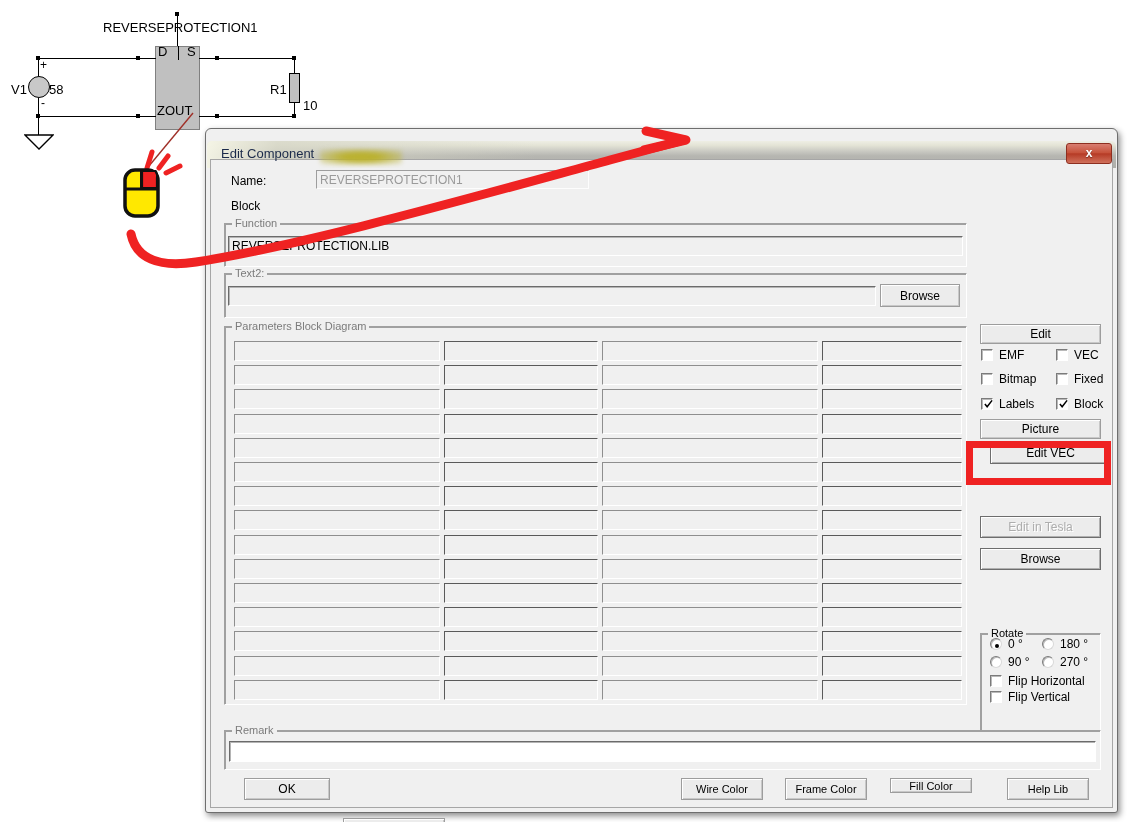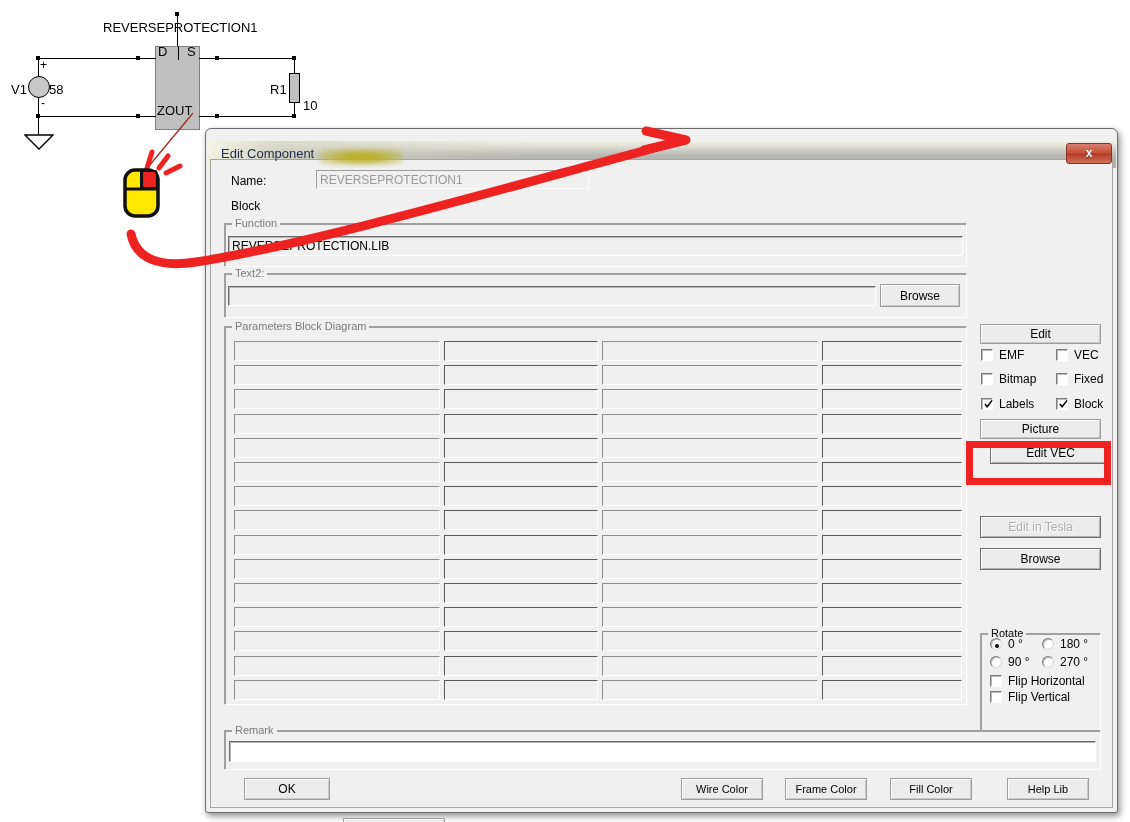--- a/index.html
+++ b/index.html
@@ -398,21 +398,21 @@
 
       <div class="group" style="left:13px; top:570px; width:877px; height:40px;">
         <div class="legend">Remark</div>
       </div>
       <div class="field white sunken2" style="left:18px; top:581px; width:867px; height:21px;"></div>
 
       <div class="btn flat" style="left:33px; top:618px; width:86px; height:22px;">OK</div>
       <div class="btn flat" style="left:132px; top:618px; width:102px; height:22px;margin-top:40px;">Cancel</div>
       <div class="btn flat" style="left:470px; top:618px; width:82px; height:22px; font-size:11px;">Wire Color</div>
       <div class="btn flat" style="left:574px; top:618px; width:82px; height:22px; font-size:11px;">Frame Color</div>
-      <div class="btn flat" style="left:679px; top:618px; width:82px; height:22px; font-size:11px;">Fill Color</div>
+      <div class="btn flat" style="left:679px; top:618px; width:82px; height:15px; font-size:11px;">Fill Color</div>
       <div class="btn flat" style="left:784px; top:618px; width:82px; height:22px; font-size:11px;margin-left:12px;">Help Lib</div>
 
     </div>
   </div>
 
   <svg class="overlay" viewBox="0 0 1130 822">
 
     <path d="M193 113 L139 178" stroke="#a03028" stroke-width="1.4" fill="none"></path>
 
     <path d="M152 152 L147 168" stroke="#ef2222" stroke-width="5" stroke-linecap="round" fill="none"></path>

